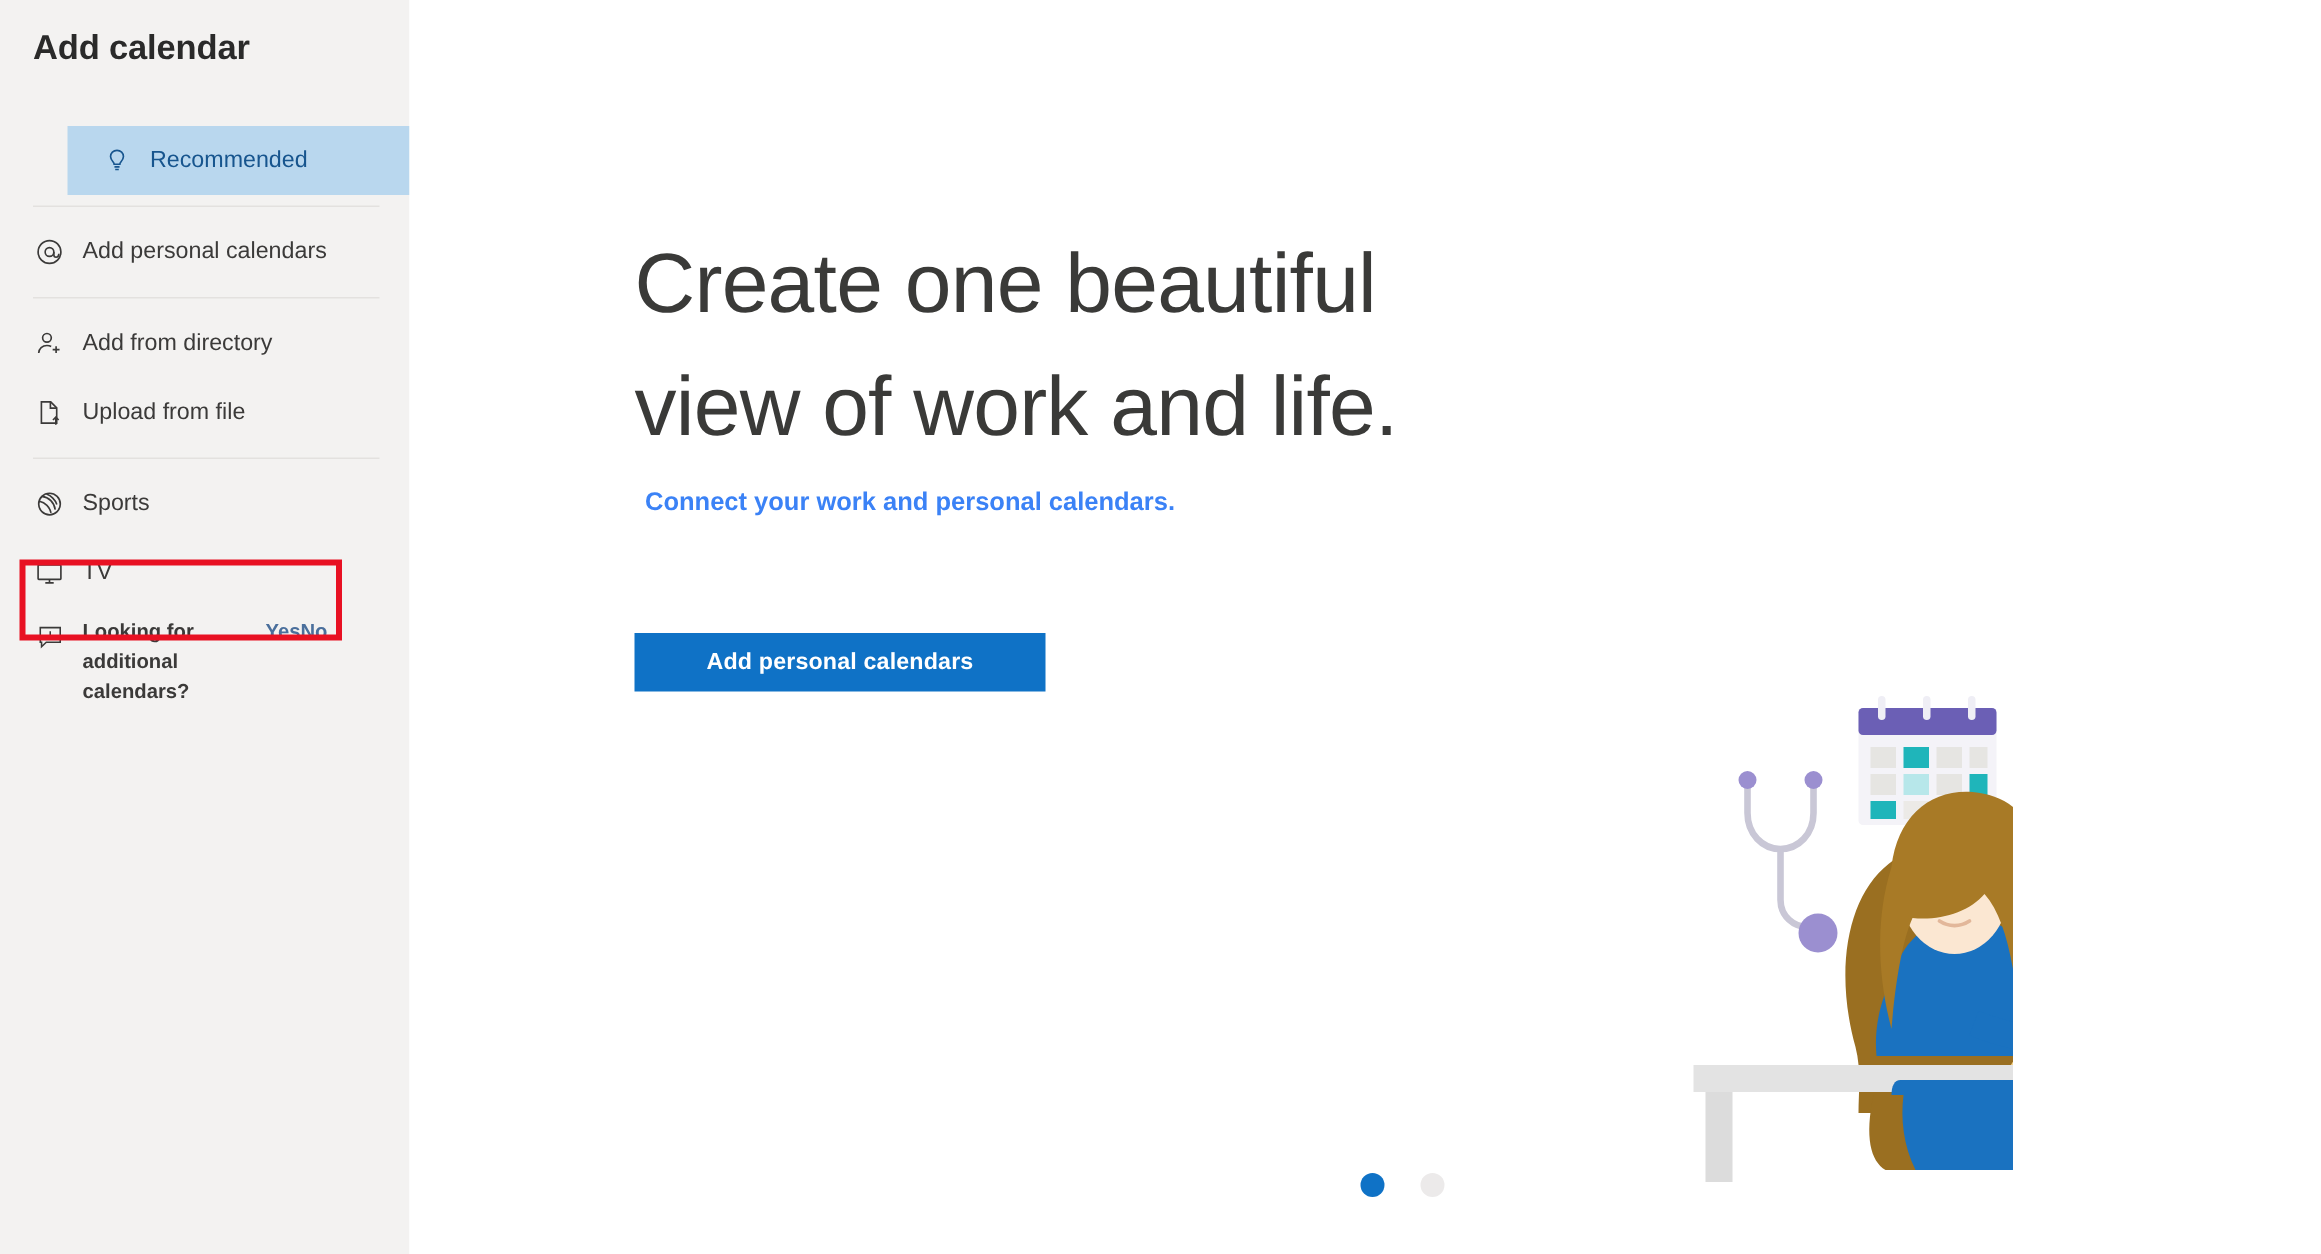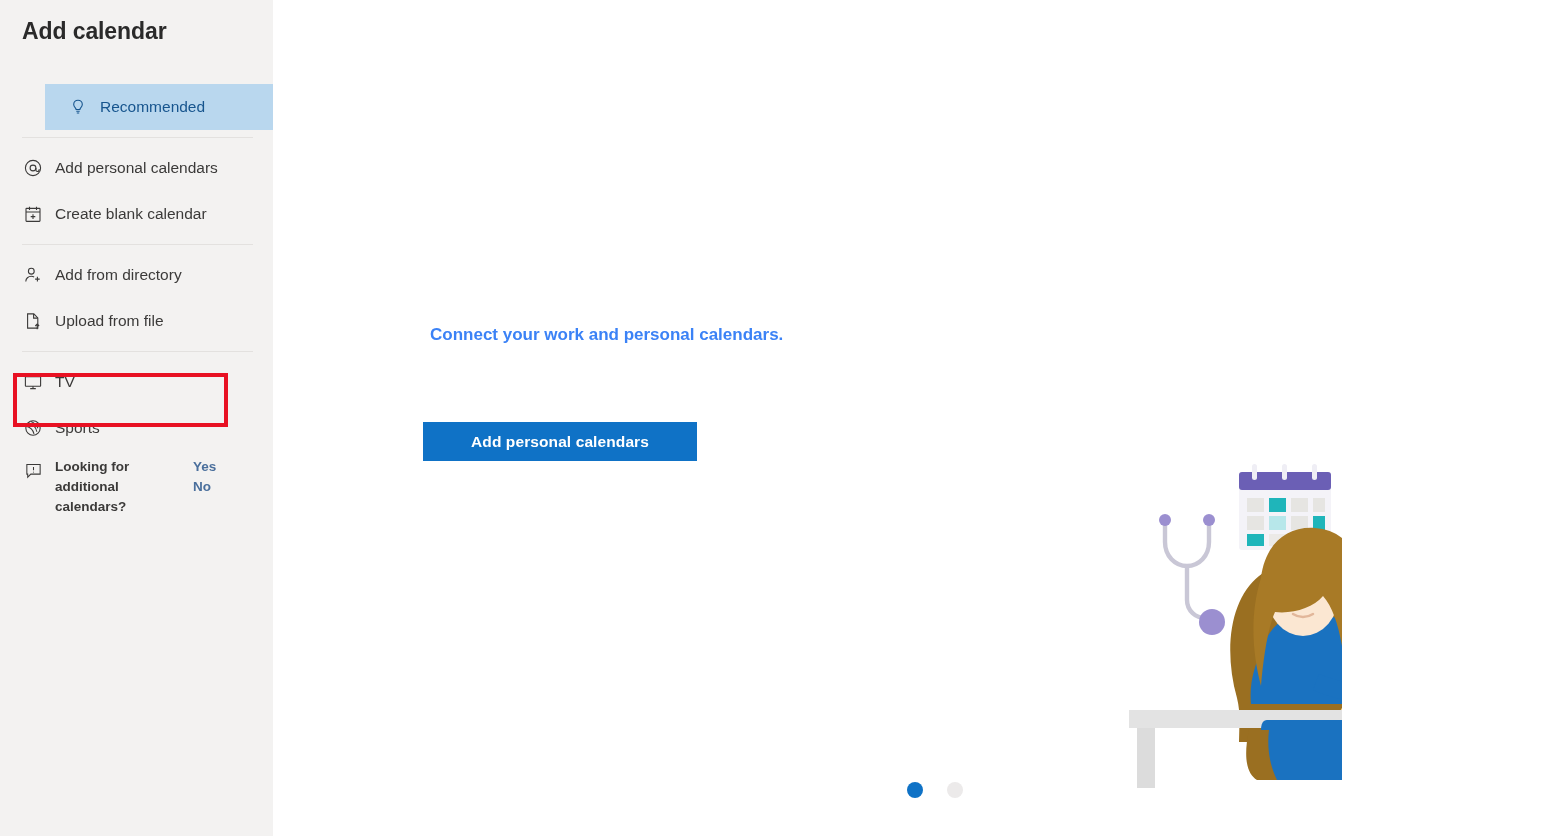--- a/index.html
+++ b/index.html
@@ -123,23 +123,23 @@
     color: #3b3a39;
     margin-top: 2px;
   }
   .feedback-text {
     font-size: 13.5px;
     color: #3b3a39;
     line-height: 20px;
     width: 96px;
   }
   .feedback-links {
-    margin-left: 42px;
-    display: flex;
-    flex-direction: column;
+    margin-left: 26px;
+    display: flex;
+    flex-direction: row;
     line-height: 20px;
   }
   .feedback-links a {
     font-size: 13.5px;
     color: #4a6f9c;
     text-decoration: none;
     cursor: pointer;
   }
 
   
@@ -241,30 +241,20 @@
           <svg width="20" height="20" viewBox="0 0 20 20" fill="none" stroke="currentColor" stroke-width="1.1">
             <circle cx="10" cy="10" r="7.6"></circle>
             <circle cx="10" cy="10" r="2.9"></circle>
             <path d="M12.9 10v1.9c0 1 .7 1.6 1.5 1.6 1.1 0 1.8-.9 1.8-2.3"></path>
           </svg>
         </span>
         <span class="label">Add personal calendars</span>
       </div>
 
 
-      <div class="nav-item">
-        <span class="ico">
-          <svg width="20" height="20" viewBox="0 0 20 20" fill="none" stroke="currentColor" stroke-width="1.1">
-            <rect x="3" y="4.4" width="14" height="13" rx="0.6"></rect>
-            <path d="M3 8h14M6.5 2.8v3.2M13.5 2.8v3.2"></path>
-            <path d="M10 10.3v4.6M7.7 12.6h4.6"></path>
-          </svg>
-        </span>
-        <span class="label">Create blank calendar</span>
-      </div>
 
       <div class="divider"></div>
 
       <div class="nav-item">
         <span class="ico">
           <svg width="20" height="20" viewBox="0 0 20 20" fill="none" stroke="currentColor" stroke-width="1.1">
             <circle cx="8.3" cy="6.2" r="2.9"></circle>
             <path d="M2.8 16.4c0-3 2.5-5.1 5.5-5.1 1 0 2 .2 2.8.7"></path>
             <path d="M14.4 11.8v4.6M12.1 14.1h4.6"></path>
           </svg>
@@ -279,43 +269,43 @@
             <path d="M4.6 2.9h6.2l4 4v10.2H4.6z"></path>
             <path d="M10.6 2.9v4.2h4.2"></path>
             <path d="M14.2 18.2v-5.1M12.3 15l1.9-1.9 1.9 1.9"></path>
           </svg>
         </span>
         <span class="label">Upload from file</span>
       </div>
 
       <div class="divider"></div>
 
-
-      <div class="nav-item">
-        <span class="ico">
-          <svg width="20" height="20" viewBox="0 0 20 20" fill="none" stroke="currentColor" stroke-width="1.1">
-            <rect x="2.4" y="4.6" width="15.2" height="9.6" rx="0.5"></rect>
-            <path d="M10 14.2v2.4M7.2 16.6h5.6"></path>
-          </svg>
-        </span>
-        <span class="label">TV</span>
-      </div>
 
       <div class="nav-item">
         <span class="ico">
           <svg width="20" height="20" viewBox="0 0 20 20" fill="none" stroke="currentColor" stroke-width="1.1">
             <circle cx="10" cy="10" r="7.2"></circle>
             <path d="M4.9 4.9c2.3.3 4.4 1.3 6 2.9s2.6 3.7 2.9 6"></path>
             <path d="M3.3 8.2c1.9.4 3.6 1.3 5 2.7 1.4 1.4 2.3 3.1 2.7 5"></path>
             <path d="M8 3.4c1.6.6 3 1.5 4.2 2.7 1.2 1.2 2.1 2.6 2.7 4.2"></path>
           </svg>
         </span>
         <span class="label">Sports</span>
       </div>
 
+      <div class="nav-item">
+        <span class="ico">
+          <svg width="20" height="20" viewBox="0 0 20 20" fill="none" stroke="currentColor" stroke-width="1.1">
+            <rect x="2.4" y="4.6" width="15.2" height="9.6" rx="0.5"></rect>
+            <path d="M10 14.2v2.4M7.2 16.6h5.6"></path>
+          </svg>
+        </span>
+        <span class="label">TV</span>
+      </div>
+
       <div class="feedback-row">
         <span class="ico">
           <svg width="19" height="19" viewBox="0 0 20 20" fill="none" stroke="currentColor" stroke-width="1.1">
             <path d="M3 3.6h14v10.2H7.2L3.9 17v-3.2H3z"></path>
             <path d="M10 6.2v3.6M10 11.2v.9"></path>
           </svg>
         </span>
         <span class="feedback-text">Looking for additional calendars?</span>
         <span class="feedback-links">
           <a>Yes</a>
@@ -323,20 +313,22 @@
         </span>
       </div>
 
     </div>
 
     <div class="highlight-box"></div>
   </div>
 
   <div class="main">
 
+    <div class="hero-title">Create one beautiful
+view of work and life.</div>
     <div class="hero-sub">Connect your work and personal calendars.</div>
 
     <button class="cta-button">Add personal calendars</button>
 
     <div class="dots">
       <div class="dot active"></div>
       <div class="dot"></div>
     </div>
 
     <div class="illustration">

